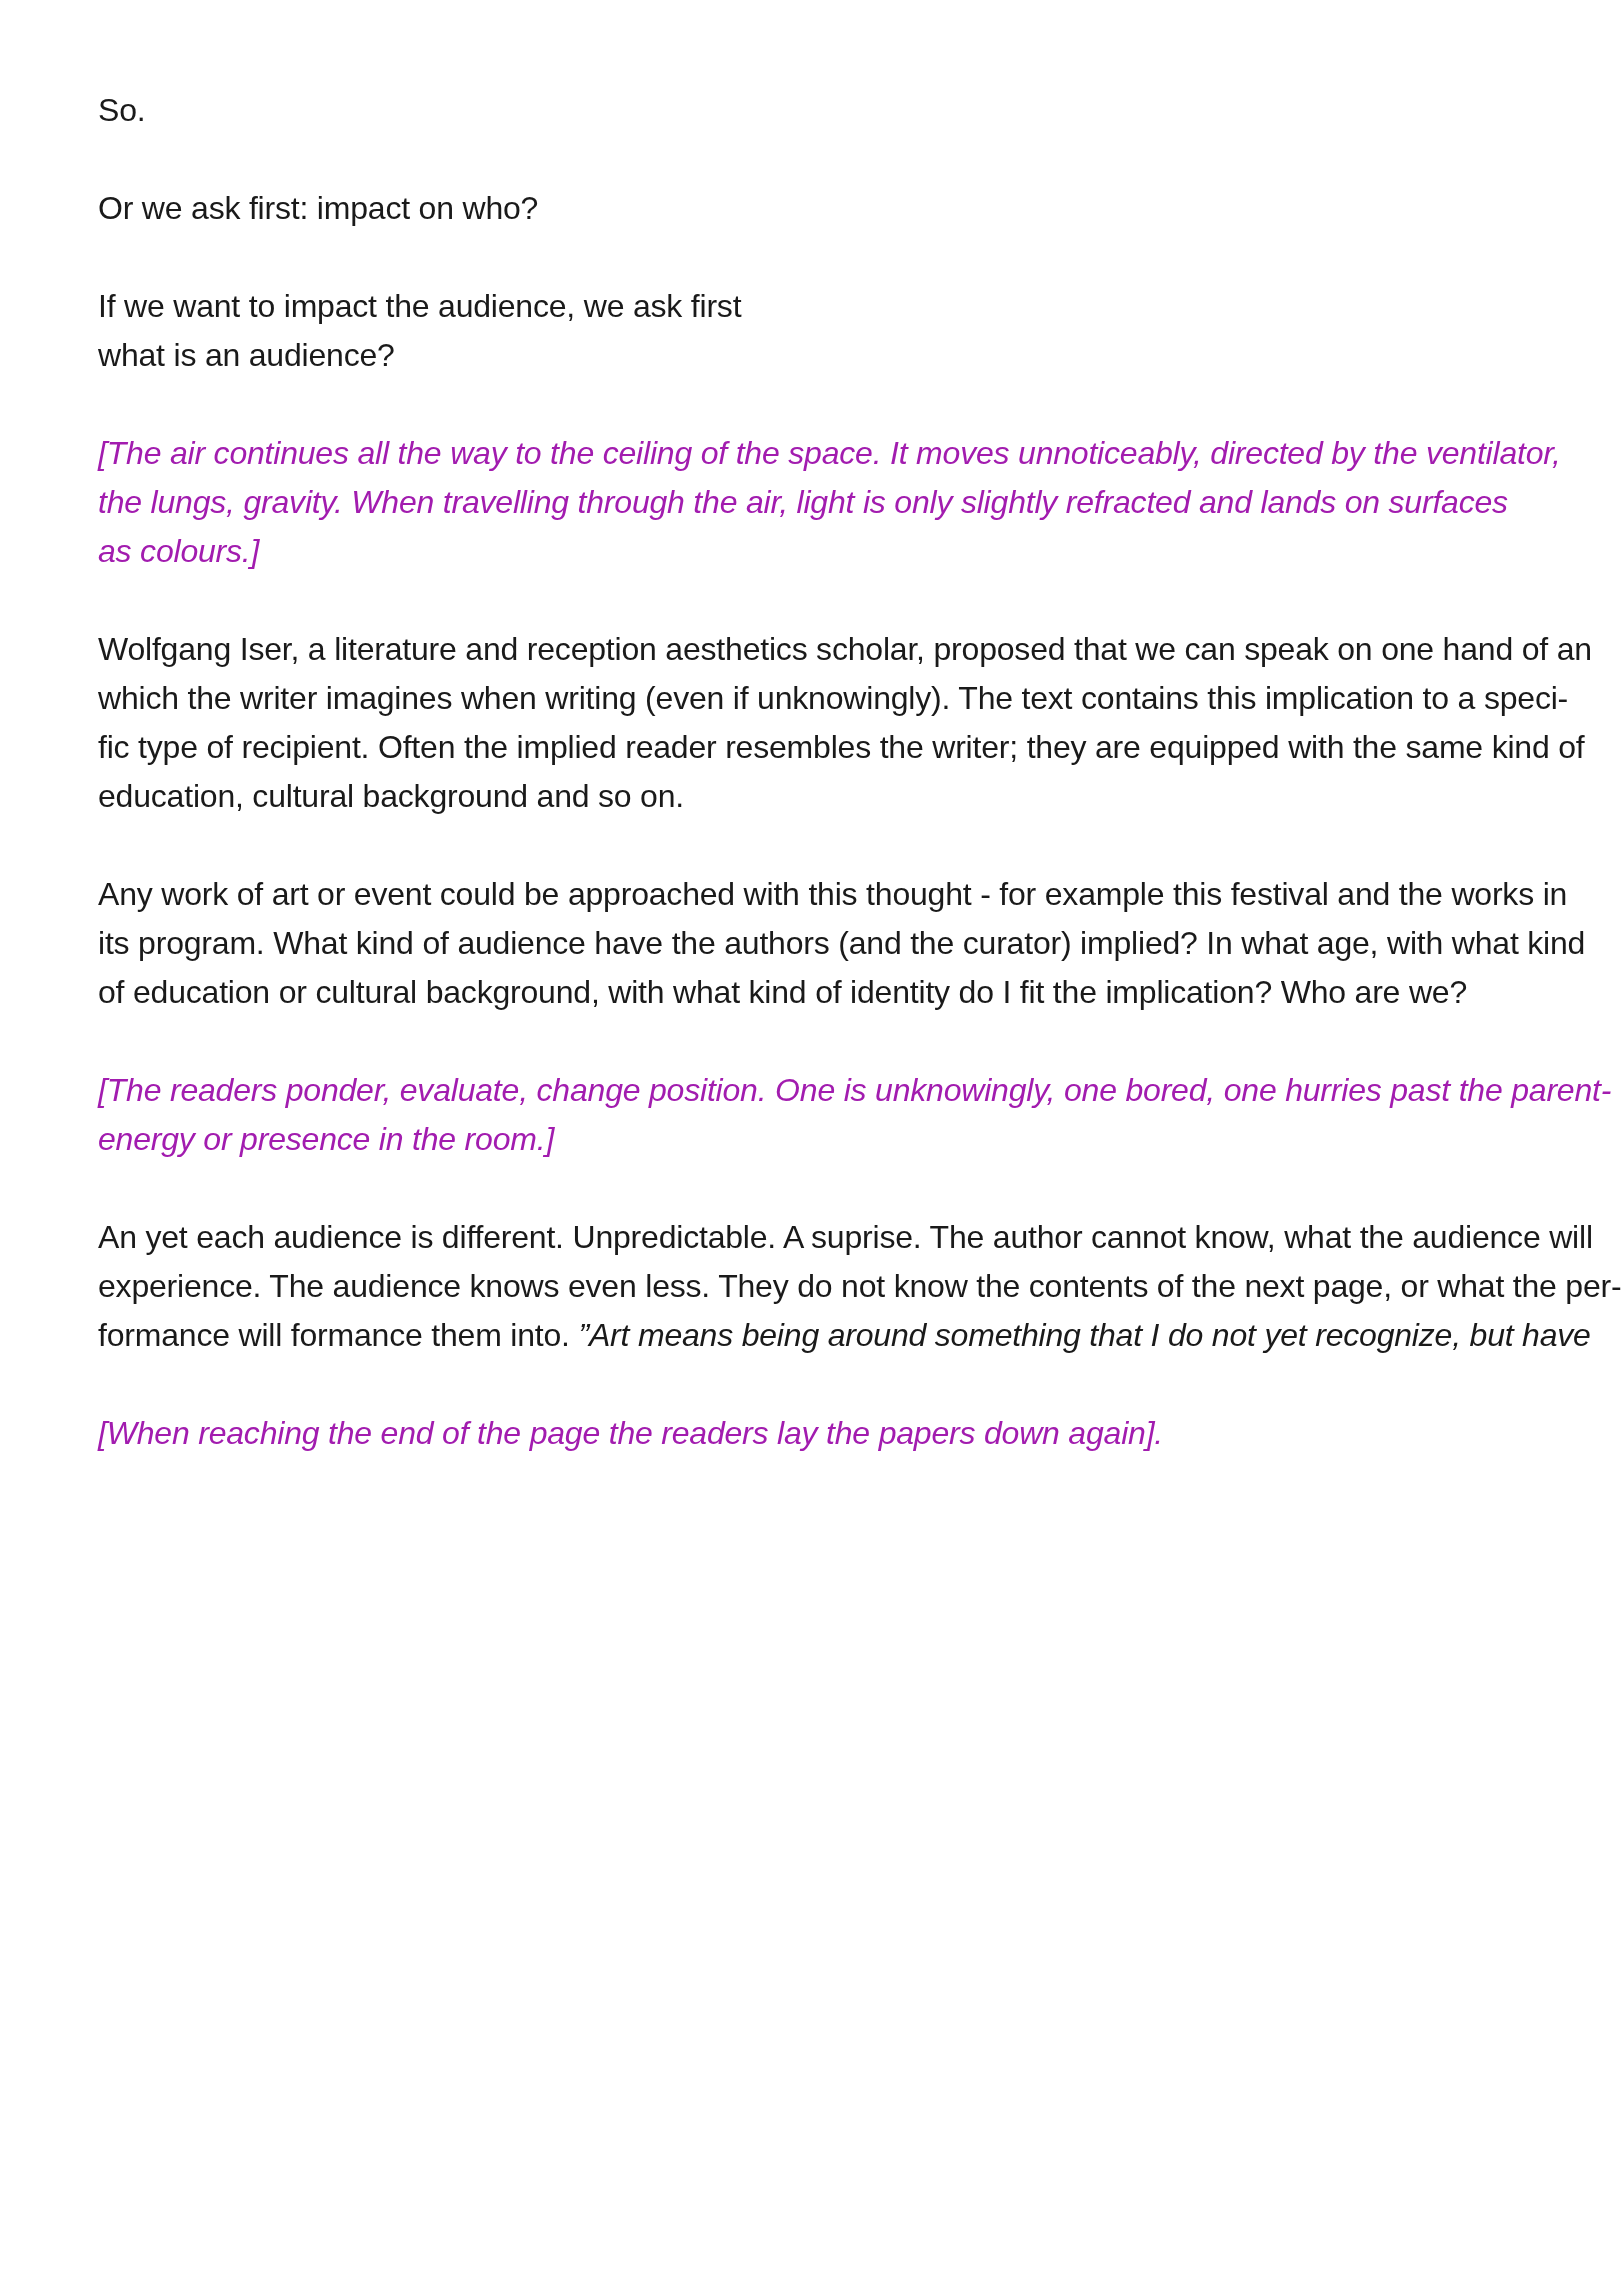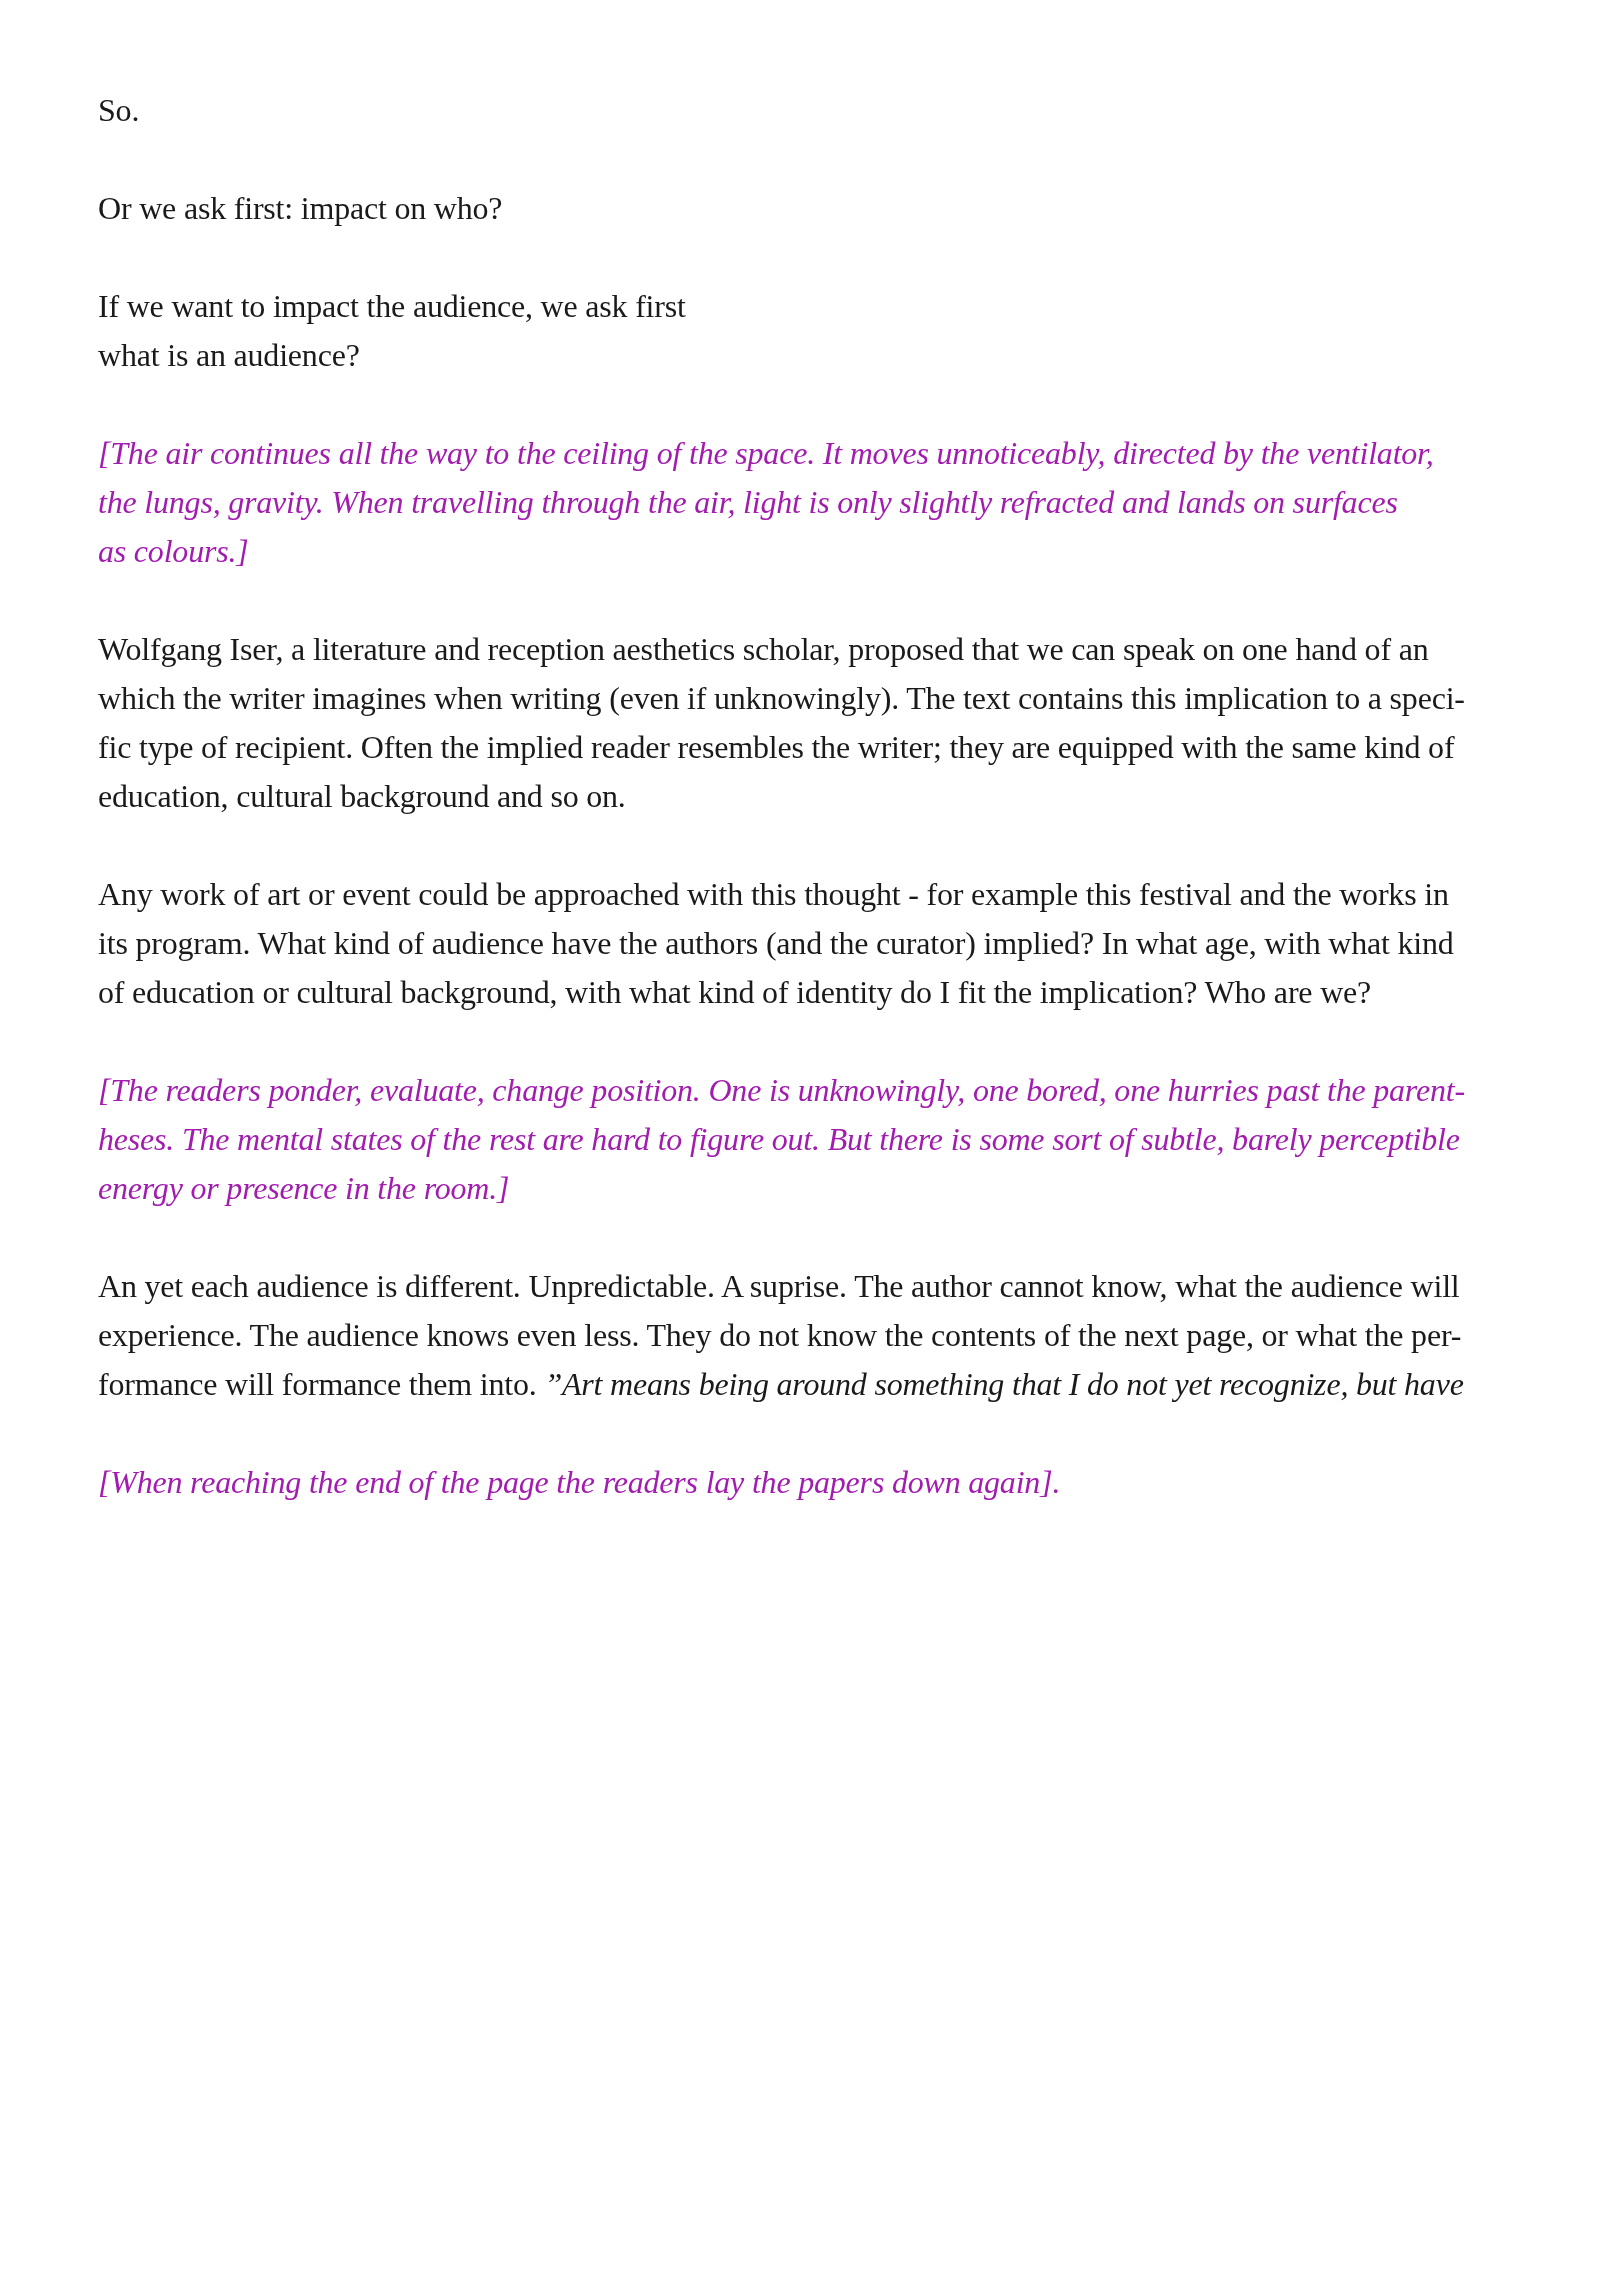--- a/index.html
+++ b/index.html
@@ -8,21 +8,21 @@
     background: #ffffff;
   }
   .page {
     position: relative;
     width: 1621px;
     height: 2293px;
     background: #ffffff;
     box-sizing: border-box;
     padding: 86px 98px 0 98px;
     overflow: hidden;
-    font-family: Liberation Serif, serif;
+    font-family: Liberation Sans, sans-serif;
   }
   p.blk {
     margin: 0 0 49px 0;
     font-size: 32px;
     line-height: 49px;
     color: #1a1a1a;
     letter-spacing: -0.2px;
   }
   p.blk .line {
     display: block;
@@ -64,21 +64,20 @@
       <span class="line"><span>fic type of recipient. Often the implied reader resembles the writer; they are equipped with the same kind of</span></span>
       <span class="line"><span>education, cultural background and so on.</span></span>
     </p>
   <p class="blk">
       <span class="line"><span>Any work of art or event could be approached with this thought - for example this festival and the works in</span></span>
       <span class="line"><span>its program. What kind of audience have the authors (and the curator) implied? In what age, with what kind</span></span>
       <span class="line"><span>of education or cultural background, with what kind of identity do I fit the implication? Who are we?</span></span>
     </p>
   <p class="blk red">
       <span class="line"><span>[The readers ponder, evaluate, change position. One is unknowingly, one bored, one hurries past the parent-</span></span>
-      <span class="line"><span>heses. The mental states of the rest are hard to figure out. But there is some sort of subtle, barely perceptible</span></span>
       <span class="line"><span>energy or presence in the room.]</span></span>
     </p>
   <p class="blk gap-b">
       <span class="line"><span>An yet each audience is different. Unpredictable. A suprise. The author cannot know, what the audience will</span></span>
       <span class="line"><span>experience. The audience knows even less. They do not know the contents of the next page, or what the per-</span></span>
       <span class="line"><span>formance will formance them into. </span><span class="em">”Art means being around something that I do not yet recognize, but have</span></span>
     </p>
   <p class="blk red">
       <span class="line"><span>[When reaching the end of the page the readers lay the papers down again].</span></span>
     </p>

